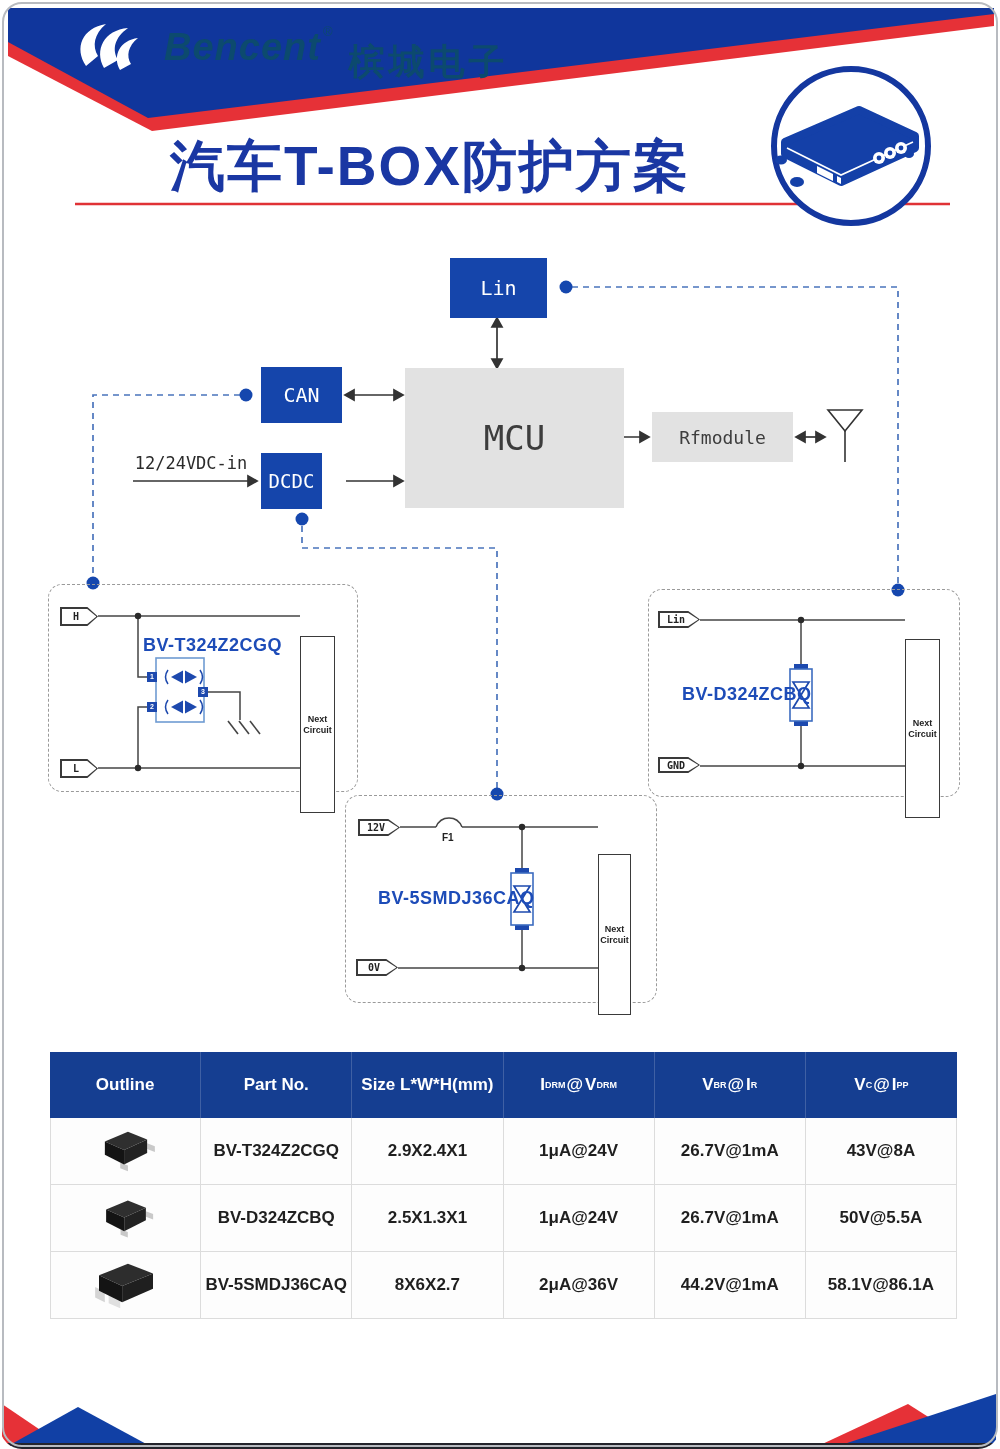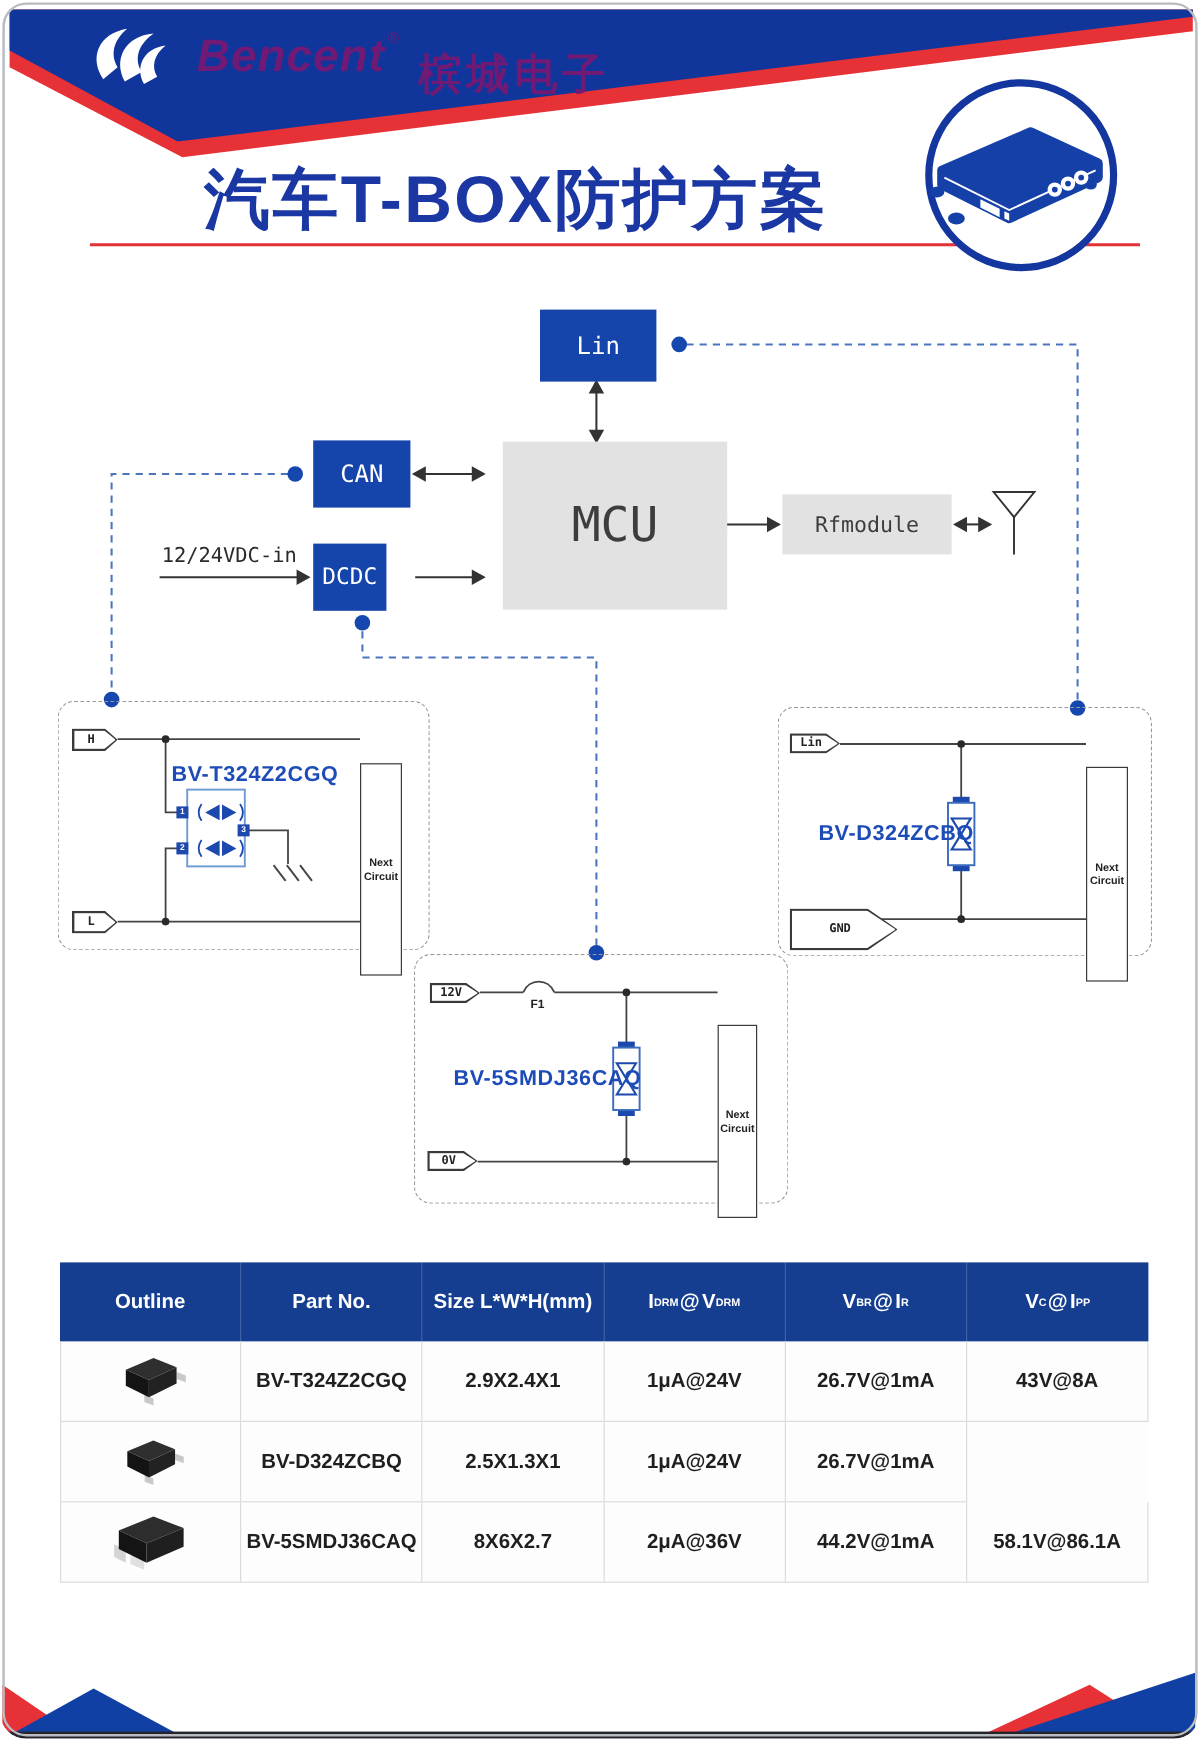--- a/index.html
+++ b/index.html
@@ -4,21 +4,21 @@
 <style>
   html,body{margin:0;padding:0;background:#fff;}
   .page{position:relative;width:1000px;height:1449px;background:#fff;overflow:hidden;
         font-family:"Liberation Sans",sans-serif;}
   .clip{position:absolute;inset:0;border-radius:22px;overflow:hidden;}
   .frame{position:absolute;inset:2px;border:2px solid #b8bbc0;border-radius:20px;z-index:60;pointer-events:none;}
   .lay{position:absolute;inset:0;width:1000px;height:1449px;z-index:1;}
   .txt{position:absolute;z-index:5;}
 
   
-  .brandrow{left:164px;top:26px;display:flex;align-items:flex-start;color:#701a75;}
+  .brandrow{left:164px;top:26px;display:flex;align-items:flex-start;color:#0c4a6e;}
   .brandname{font-size:38px;font-weight:bold;font-style:italic;letter-spacing:1px;}
   .reg{font-size:13px;margin-top:-2px;margin-left:2px;}
   .brandcn{font-size:36px;font-weight:bold;margin-left:16px;letter-spacing:4px;margin-top:12px;}
   .title{left:90px;top:130px;width:680px;text-align:center;font-size:55px;font-weight:800;
          color:#1a37a3;letter-spacing:2px;}
 
   
   .bbox{position:absolute;z-index:5;display:flex;align-items:center;justify-content:center;
         font-family:"DejaVu Sans Mono",monospace;}
   .blue{background:#1545ab;color:#fff;}
@@ -205,21 +205,21 @@
   <div class="txt brandrow">
     <span class="brandname">Bencent</span>
     <span class="reg">®</span>
     <span class="brandcn">槟城电子</span>
   </div>
   <div class="txt title">汽车T-BOX防护方案</div>
 
   <div class="bbox blue" style="left:450px;top:258px;width:97px;height:60px;font-size:20px;">Lin</div>
   <div class="bbox blue" style="left:261px;top:367px;width:81px;height:56px;font-size:20px;">CAN</div>
   <div class="bbox blue" style="left:261px;top:453px;width:61px;height:56px;font-size:19px;">DCDC</div>
-  <div class="bbox gray" style="left:419px;top:368px;width:187px;height:140px;font-size:40px;">MCU</div>
+  <div class="bbox gray" style="left:405px;top:368px;width:219px;height:140px;font-size:34px;">MCU</div>
   <div class="bbox gray" style="left:652px;top:412px;width:141px;height:50px;font-size:18px;">Rfmodule</div>
   <div class="txt vdcin">12/24VDC-in</div>
 
   <div class="cbox" style="left:48px;top:584px;width:308px;height:206px;"></div>
   <div class="partlbl" style="left:143px;top:635px;">BV-T324Z2CGQ</div>
   <div class="tag" style="left:60px;top:607px;width:38px;height:19px;">
     <div class="tag-in"></div>
     <span class="tag-txt">H</span>
   </div>
   <div class="tag" style="left:60px;top:759px;width:38px;height:19px;">
@@ -233,21 +233,21 @@
     <span>Next</span>
     <span>Circuit</span>
   </div>
 
   <div class="cbox" style="left:648px;top:589px;width:310px;height:206px;"></div>
   <div class="partlbl" style="left:682px;top:684px;">BV-D324ZCBQ</div>
   <div class="tag" style="left:658px;top:611px;width:42px;height:17px;">
     <div class="tag-in"></div>
     <span class="tag-txt">Lin</span>
   </div>
-  <div class="tag" style="left:658px;top:757px;width:42px;height:35px;padding-left:48px;">
+  <div class="tag" style="left:658px;top:757px;width:42px;height:16px;">
     <div class="tag-in"></div>
     <span class="tag-txt">GND</span>
   </div>
   <div class="nextbox" style="left:905px;top:603px;width:33px;height:177px;">
     <span>Next</span>
     <span>Circuit</span>
   </div>
 
   <div class="cbox" style="left:345px;top:795px;width:310px;height:206px;"></div>
   <div class="partlbl" style="left:378px;top:888px;">BV-5SMDJ36CAQ</div>
@@ -315,20 +315,21 @@
           <polygon points="26,38 34,41 34,47 26,44" fill="#c9c9c9"></polygon>
           <polygon points="10,16 34,6 54,14 30,25" fill="#2f2f2f"></polygon>
           <polygon points="10,16 30,25 30,40 10,30" fill="#141414"></polygon>
           <polygon points="30,25 54,14 54,28 30,40" fill="#222222"></polygon>
         </svg>
       </div>
       <div class="td">BV-D324ZCBQ</div>
       <div class="td">2.5X1.3X1</div>
       <div class="td">1μA@24V</div>
       <div class="td">26.7V@1mA</div>
+      <div class="td">50V@5.5A</div>
     </div>
     <div class="trow">
       <div class="td">
         <svg width="70" height="54" viewBox="0 0 72 56">
           <polygon points="4,30 14,35 14,46 4,41" fill="#d4d4d4"></polygon>
           <polygon points="18,37 30,43 30,52 18,47" fill="#e0e0e0"></polygon>
           <polygon points="8,18 38,6 64,16 32,29" fill="#2d2d2d"></polygon>
           <polygon points="8,18 32,29 32,46 8,34" fill="#141414"></polygon>
           <polygon points="32,29 64,16 64,32 32,46" fill="#1f1f1f"></polygon>
         </svg>

